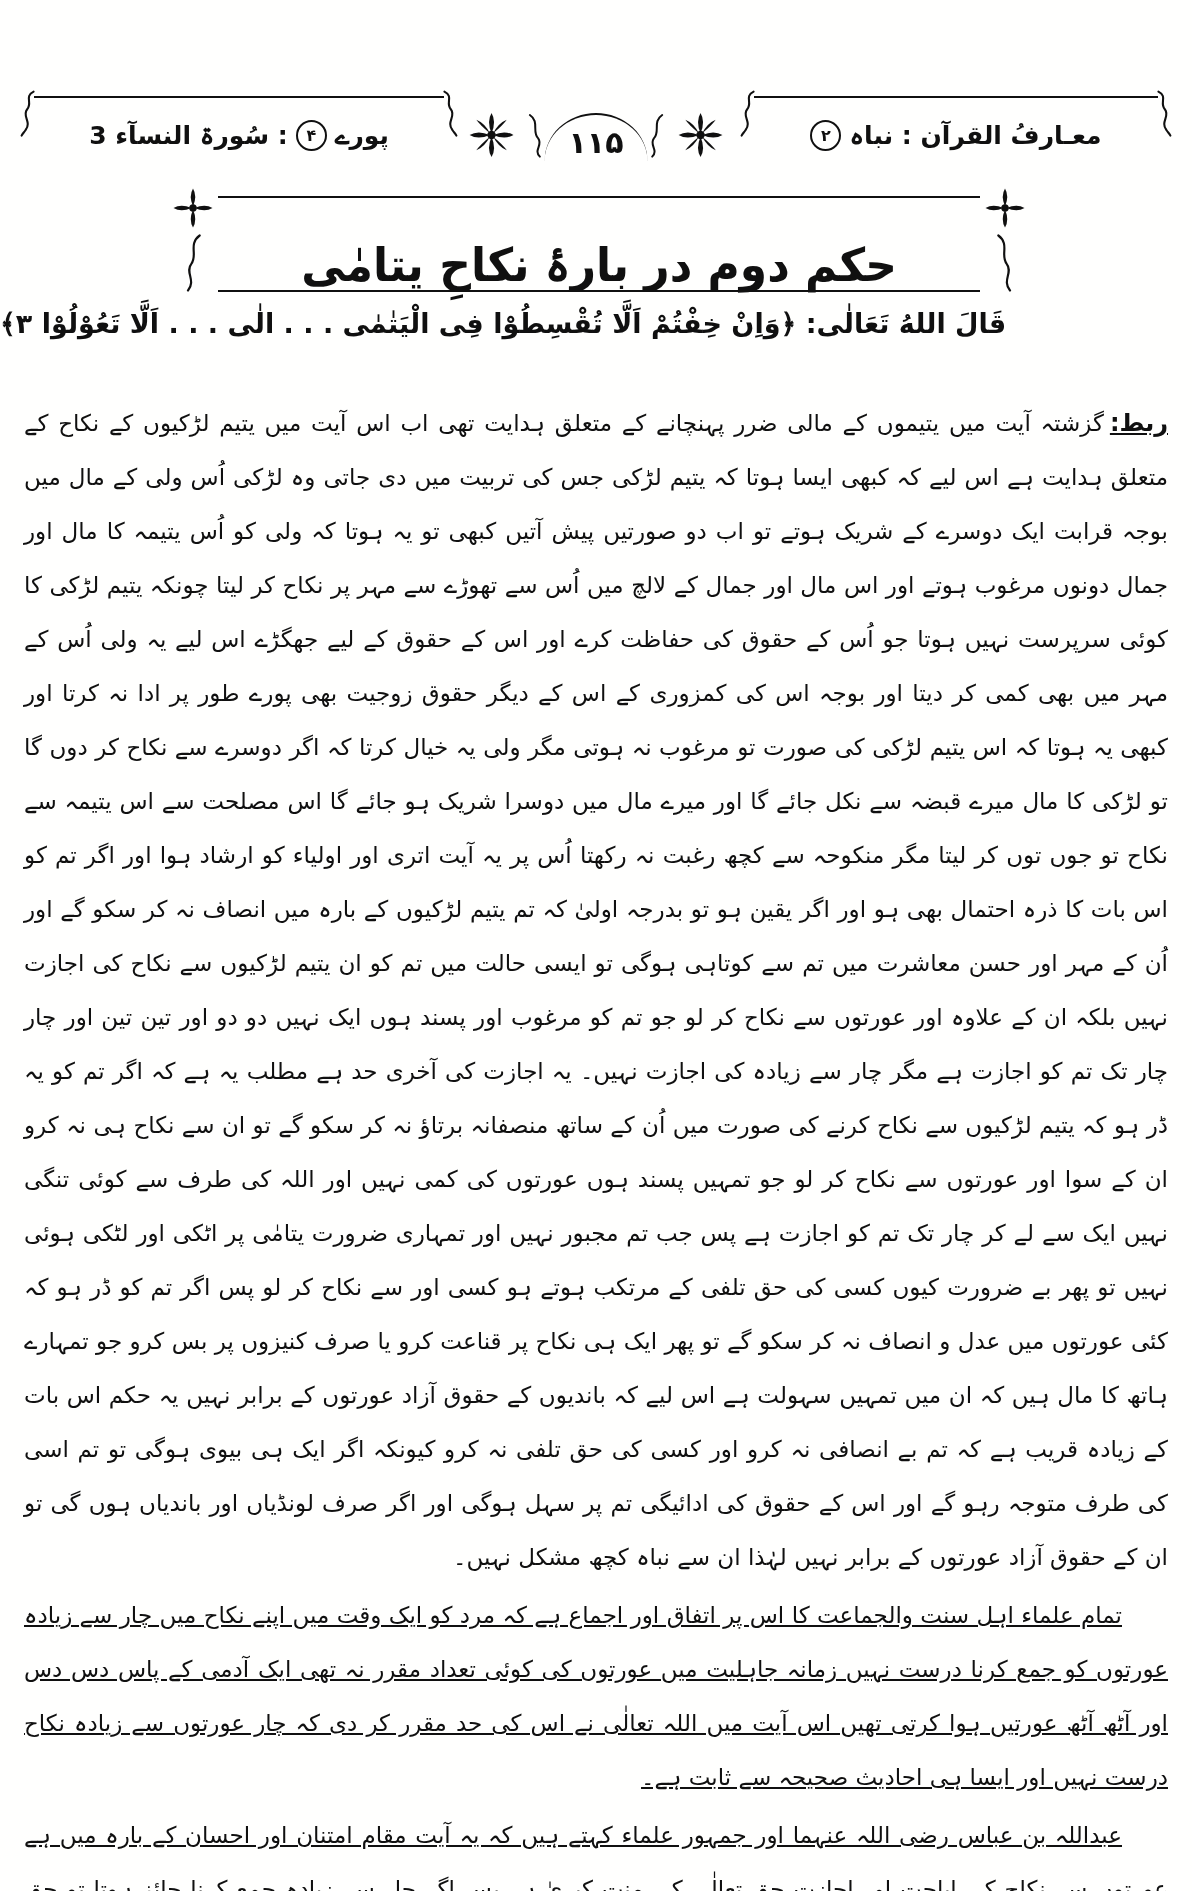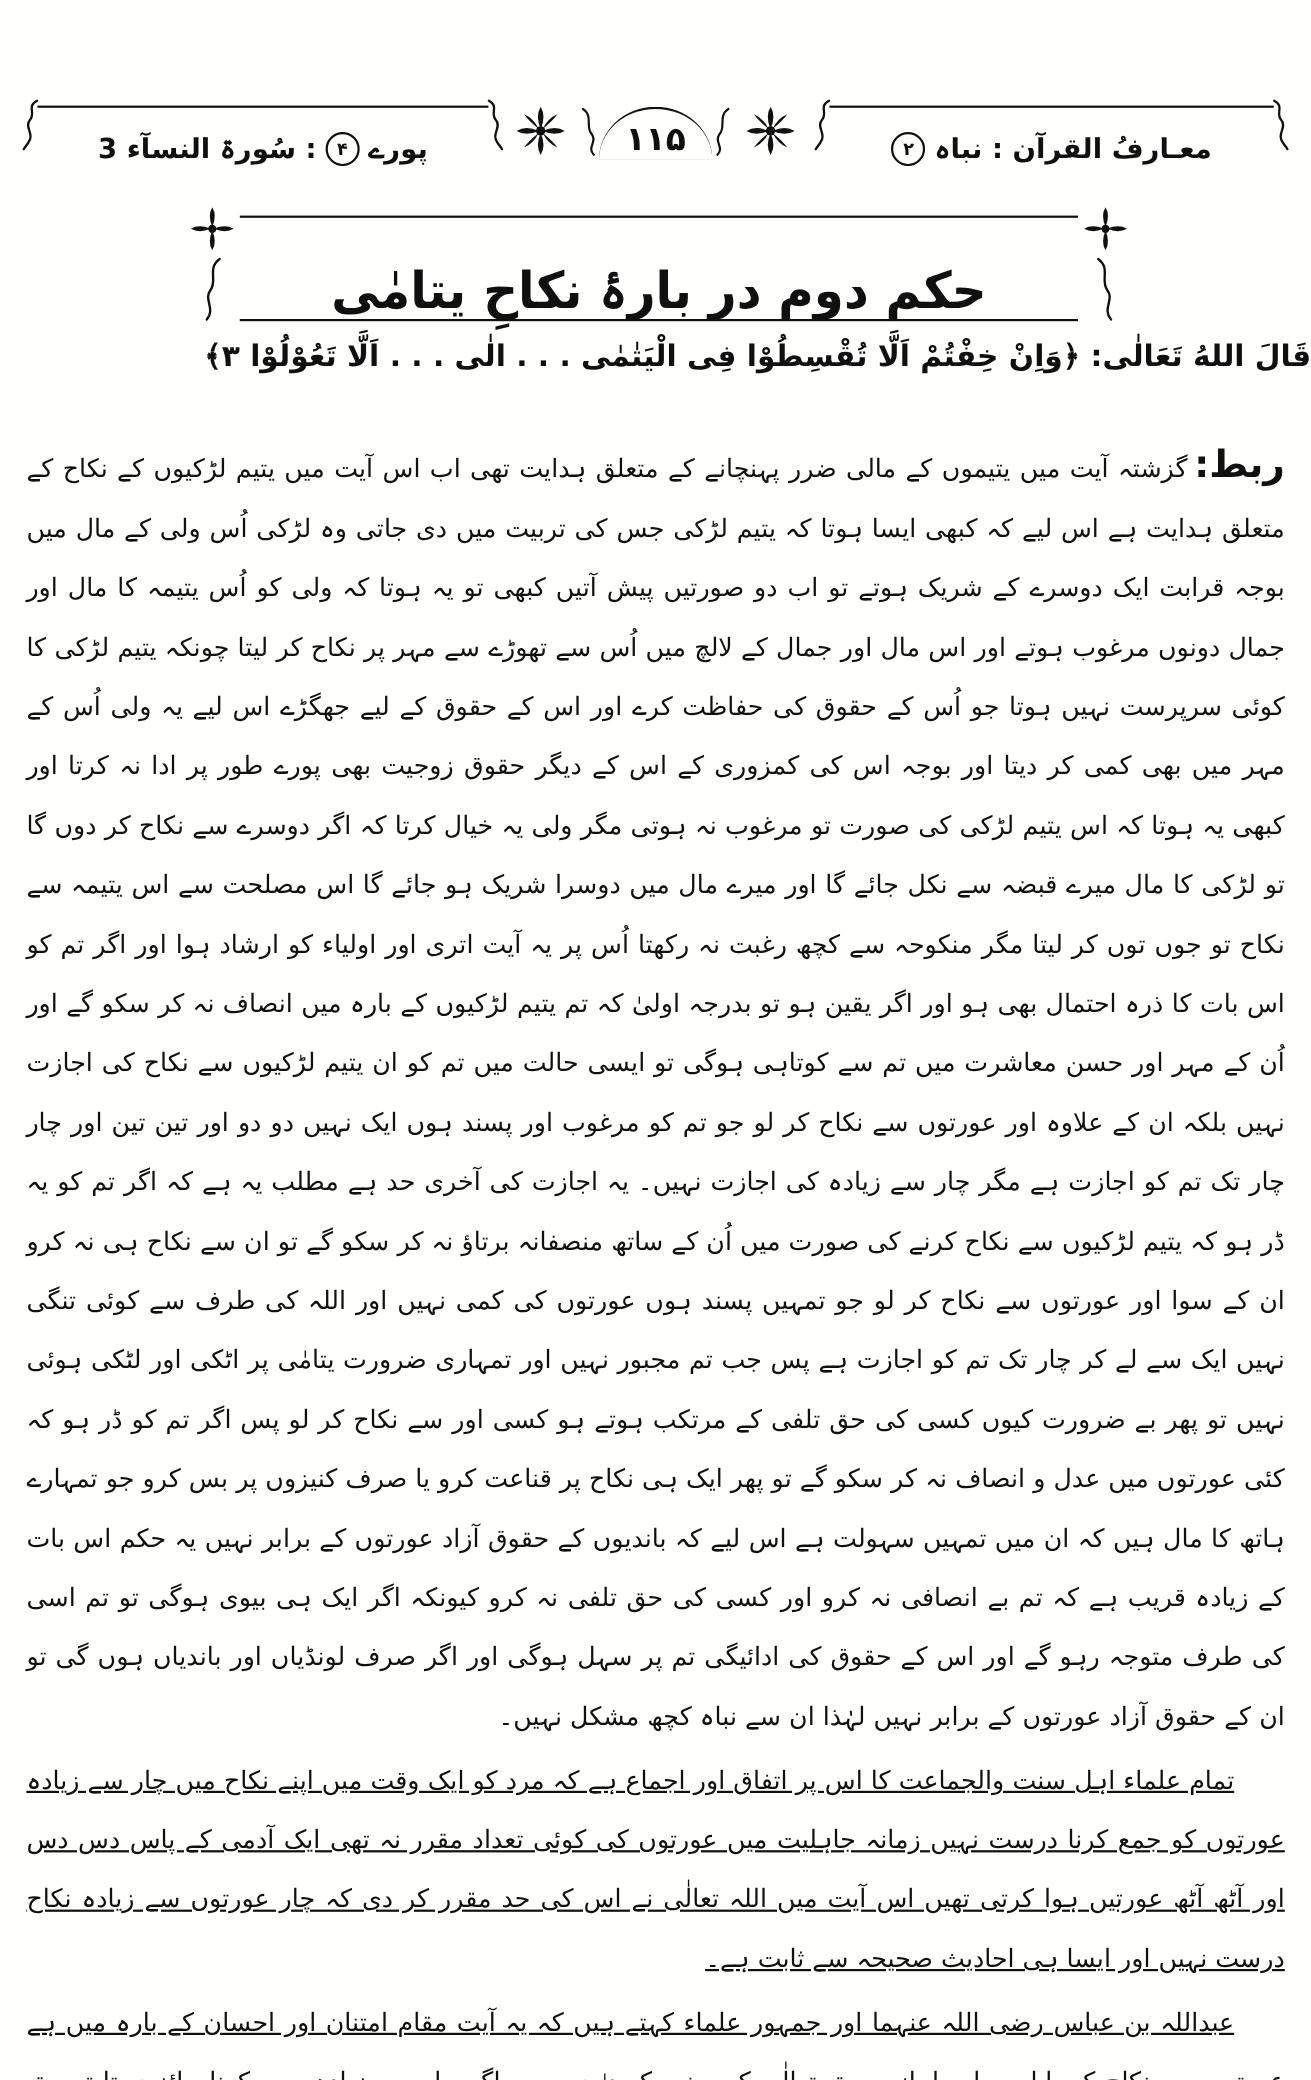--- a/index.html
+++ b/index.html
@@ -24,21 +24,21 @@
   .hdr-box .endcurl.left{left:-14px;}
   .hdr-box .endcurl.right{right:-14px;transform:scaleX(-1);}
   .hdr-left{left:34px;width:410px;}
   .hdr-right{right:34px;width:404px;}
   .num-circle{
     display:inline-flex;align-items:center;justify-content:center;
     width:27px;height:27px;border:2.2px solid #101010;border-radius:50%;
     font-size:16px;font-weight:bold;flex:0 0 auto;
   }
   .hdr-center{
-    position:absolute;left:50%;top:92px;transform:translateX(-50%);
+    position:absolute;left:50%;top:108px;transform:translateX(-50%);
     display:flex;align-items:center;gap:4px;
   }
   .pagenum{
     position:relative;font-size:30px;font-weight:bold;
     padding:14px 18px 0 18px;
   }
   .pagenum::before{ 
     content:"";position:absolute;left:-6px;right:-6px;top:2px;height:46px;
     border-top:2.4px solid #101010;
     border-radius:50% 50% 0 0 / 100% 100% 0 0;
@@ -52,32 +52,32 @@
   .banner-title{
     font-size:44px;font-weight:bold;letter-spacing:1px;direction:rtl;
     transform:scaleY(1.05);
   }
   .banner-orn{position:absolute;top:-14px;display:flex;flex-direction:column;align-items:center;}
   .banner-orn.left{left:-52px;}
   .banner-orn.right{right:-52px;transform:scaleX(-1);}
   
   .verse{
     position:absolute;top:308px;left:0;right:0;
-    text-align:right;direction:rtl;
+    text-align:left;direction:rtl;
     font-size:27px;font-weight:bold;
   }
   
   .body-text{
     position:absolute;top:396px;left:24px;right:24px;
     direction:rtl;text-align:justify;
     font-size:23px;line-height:54px;
   }
   .body-text p{margin:0 0 4px 0;}
   .p-indent{text-indent:46px;text-decoration:underline;}
-  .rabt{font-weight:bold;font-size:34px;padding-left:6px;}
+  .rabt{font-weight:bold;font-size:24px;padding-left:6px;text-decoration:underline;}
   svg{display:block;}
 </style>
 </head>
 <body>
 
 <div class="page">
 
   <div class="hdr-box hdr-left">
     <svg class="endcurl left" viewBox="0 0 20 60" width="16" height="52">
         <path d="M17 2 C5 8 16 16 9 24 C2 32 15 40 7 50 C5 53 3 55 2 57" fill="none" stroke="#101010" stroke-width="2.6" stroke-linecap="round"></path>

